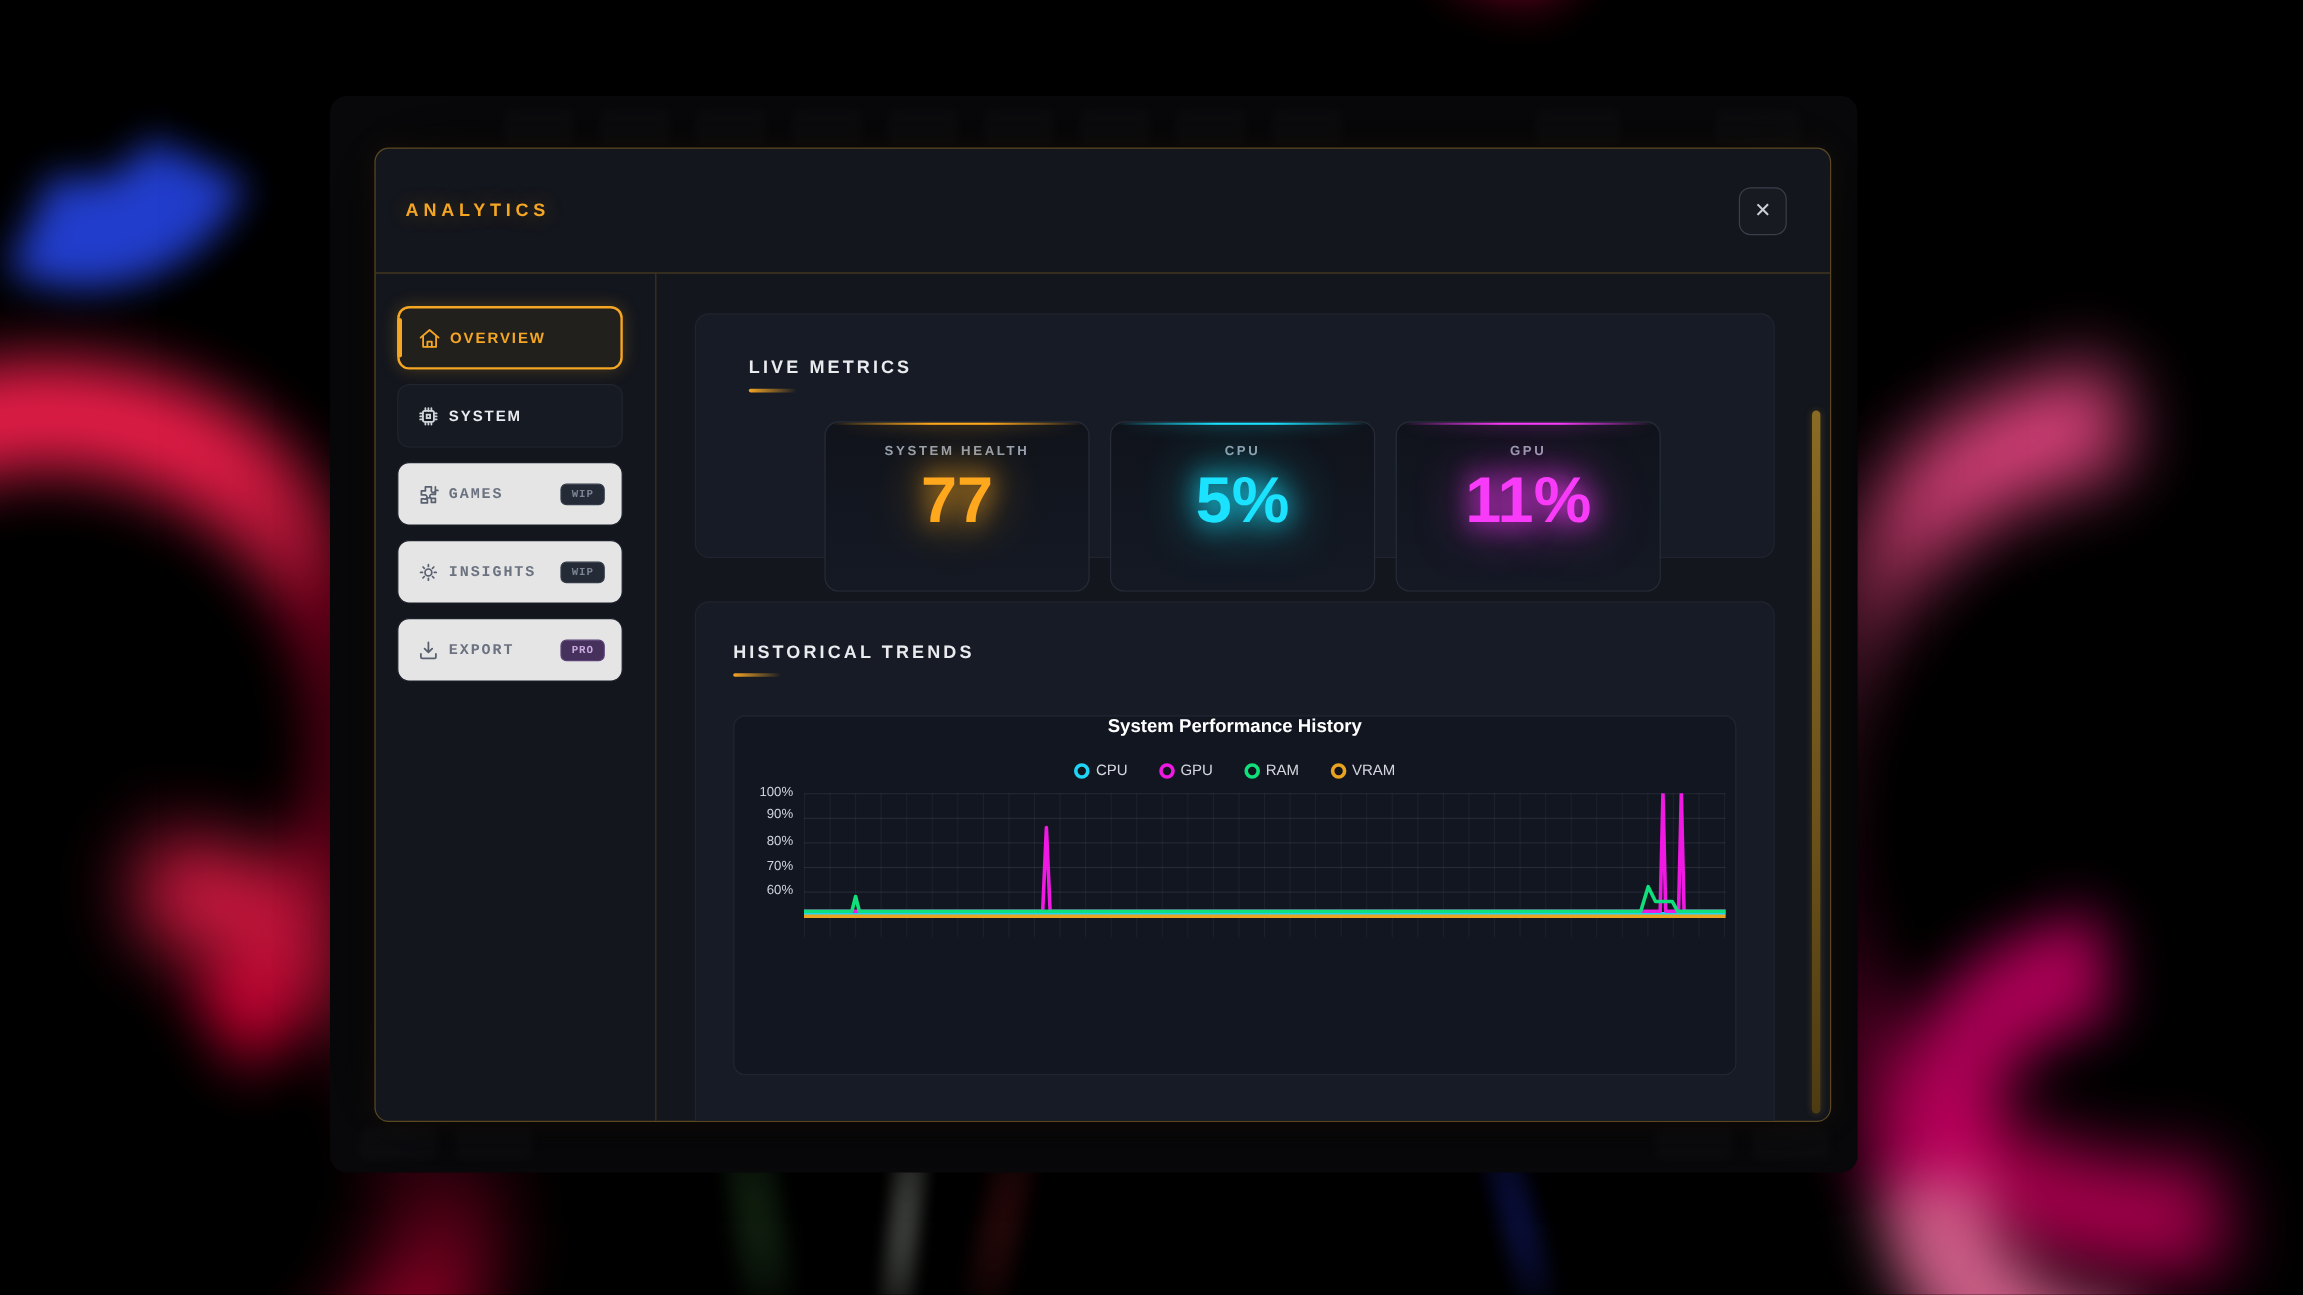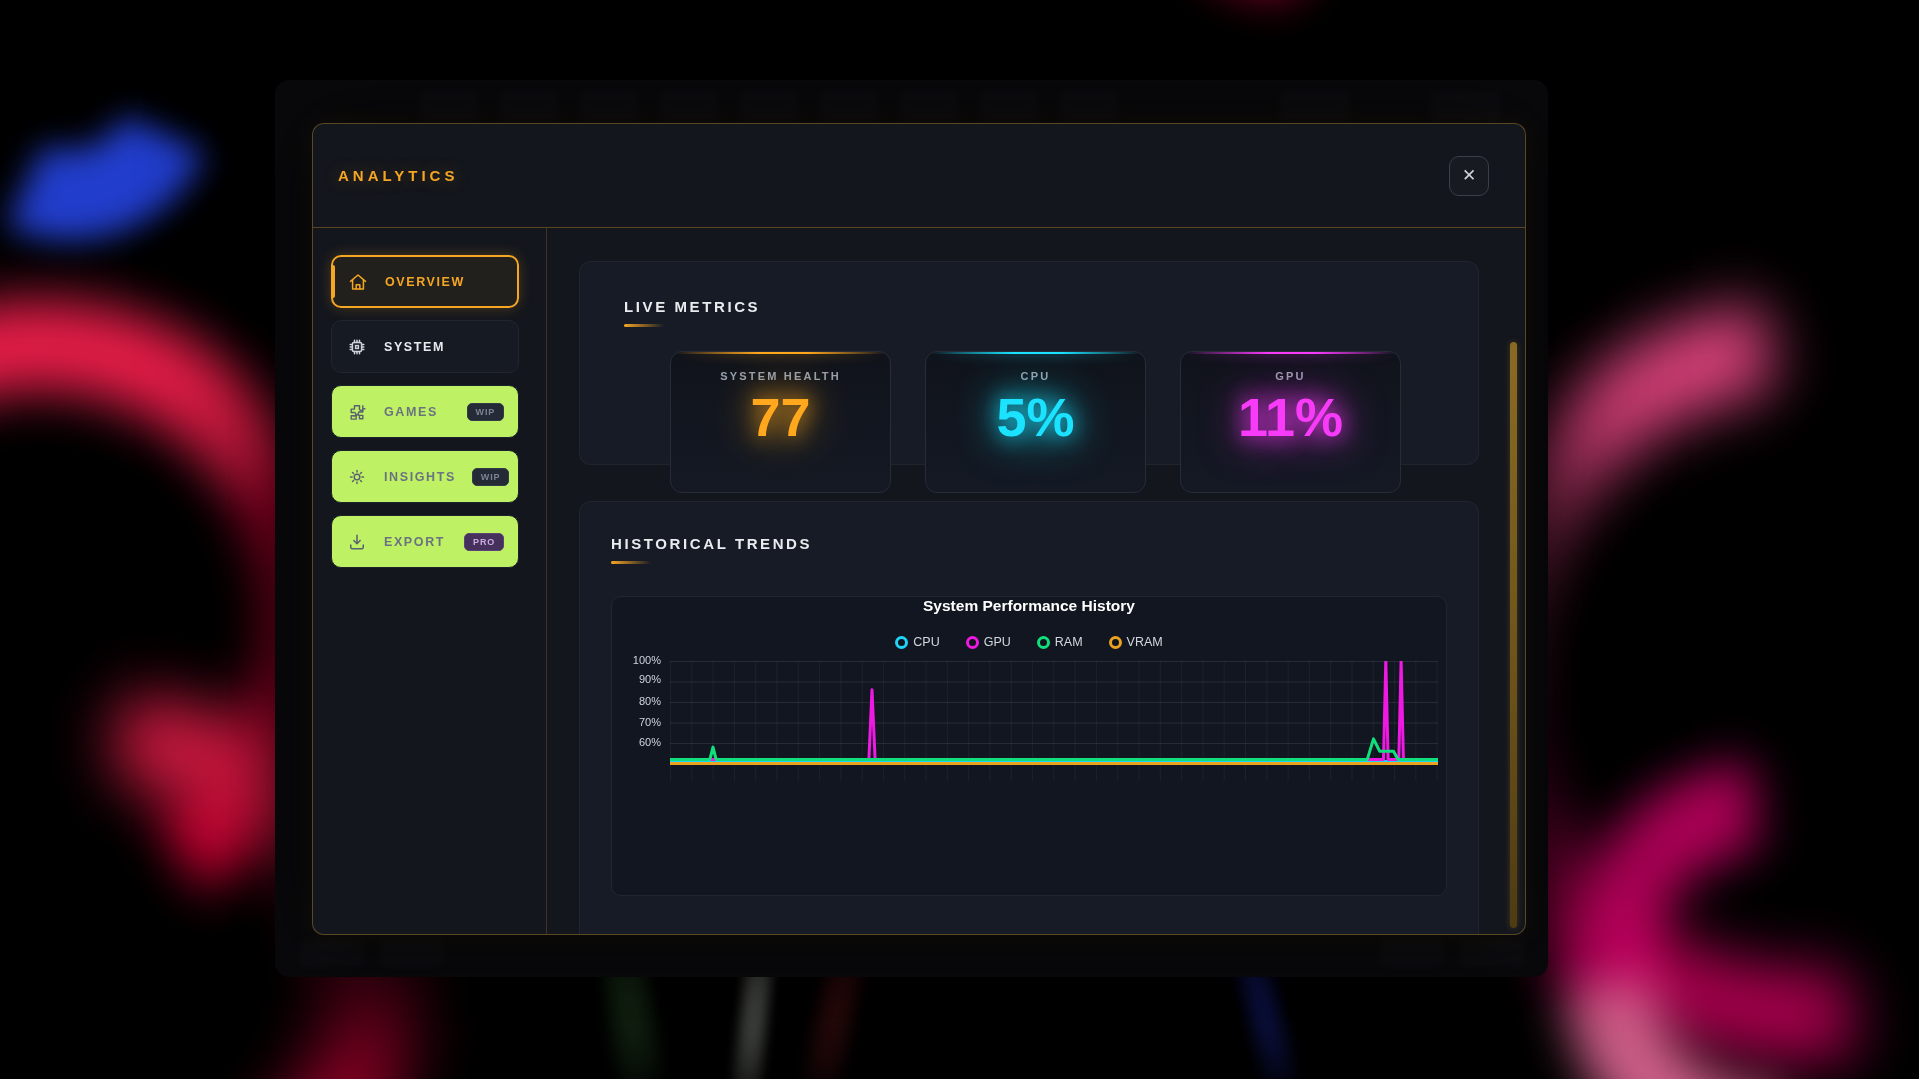--- a/index.html
+++ b/index.html
@@ -33,43 +33,43 @@
   .modal-header{height:104px;display:flex;align-items:center;justify-content:space-between;
     padding:0 36px 0 25px;border-bottom:1px solid rgba(175,128,38,.45);}
   .app-title{color:#f5a623;font-size:15px;font-weight:800;letter-spacing:4px;text-shadow:0 0 16px rgba(245,166,35,.35);}
   .close-btn{width:40px;height:40px;border-radius:10px;background:rgba(255,255,255,.02);
     border:1px solid #3a3f4a;color:#cdd1d7;font-size:17px;display:flex;align-items:center;justify-content:center;cursor:pointer;}
   .modal-body{display:flex;height:707px;position:relative;}
 
   
   .sidebar{width:234px;padding:27px 0 0 18px;border-right:1px solid rgba(150,110,40,.35);flex:none;}
   .side-item{width:188px;height:53px;margin-bottom:12px;border-radius:10px;display:flex;align-items:center;
-    padding:0 14px;gap:16px;cursor:pointer;position:relative;background:#161a22;border:1px solid #21252f;}
+    padding:0 14px;gap:6px;cursor:pointer;position:relative;background:#161a22;border:1px solid #21252f;}
   .side-item .s-icon{width:22px;height:22px;display:flex;align-items:center;justify-content:center;flex:none;}
   .side-item .s-label{font-size:12.5px;font-weight:700;letter-spacing:1.6px;color:#e8eaee;}
   .side-item.active{background:rgba(245,166,35,.07);border:2px solid #f5a623;box-shadow:0 0 14px rgba(245,166,35,.25);}
   .side-item.active::before{content:"";position:absolute;left:-2px;top:8px;bottom:8px;width:4px;background:#f5a623;border-radius:3px;}
   .side-item.active .s-label,.side-item.active .s-icon{color:#f5a623;}
   .side-item.solid .s-icon{color:#cfd3da;}
-  .side-item.dim{background:#bef264;border-color:#1d212b;}
+  .side-item.dim{background:#e5e5e5;border-color:#1d212b;font-family:Liberation Mono, monospace;}
   .side-item.dim .s-label{color:#6b7280;}
   .side-item.dim .s-icon{color:#596070;}
   .badge{margin-left:auto;font-size:9px;font-weight:700;letter-spacing:.8px;padding:3px 8px;border-radius:5px;}
   .badge.wip{background:#242a36;border:1px solid #333a48;color:#7b8494;}
   .badge.pro{background:#46305c;border:1px solid #5b4276;color:#c9abe0;}
 
   
   .content{flex:1;padding:33px 46px 0 32px;position:relative;overflow:hidden;}
   .panel{background:#171b25;border:1px solid rgba(255,255,255,.045);border-radius:12px;}
   .panel-title{font-size:15px;font-weight:800;letter-spacing:2.6px;color:#e9ebef;}
   .underline{width:40px;height:3px;border-radius:2px;margin-top:9px;
     background:linear-gradient(90deg,#f5a623,rgba(245,166,35,0));}
 
   .panel-live{height:204px;padding:36px 31px 0 44px;}
-  .cards{display:flex;gap:34px;justify-content:center;margin-top:24px;}
+  .cards{display:flex;gap:17px;justify-content:center;margin-top:24px;}
   .metric-card{width:221px;height:142px;border-radius:12px;background:linear-gradient(180deg,#10131b,#141924);
     border:1px solid #262c38;position:relative;display:flex;flex-direction:column;align-items:center;overflow:hidden;}
   .card-accent{height:2px;width:100%;flex:none;
     background:linear-gradient(90deg,rgba(0,0,0,0) 2%,currentColor 40%,currentColor 62%,rgba(0,0,0,0) 98%);
     filter:drop-shadow(0 0 6px currentColor);}
   .m-label{margin-top:16px;font-size:11px;font-weight:700;letter-spacing:2.2px;color:#97a0ae;}
   .m-value{margin-top:8px;font-size:54px;font-weight:800;line-height:1;text-shadow:0 0 22px,0 0 46px;}
 
   .panel-trends{margin-top:36px;height:470px;padding:33px 31px 0 31px;}
   .ranges{display:flex;gap:17px;margin-top:44px;}

